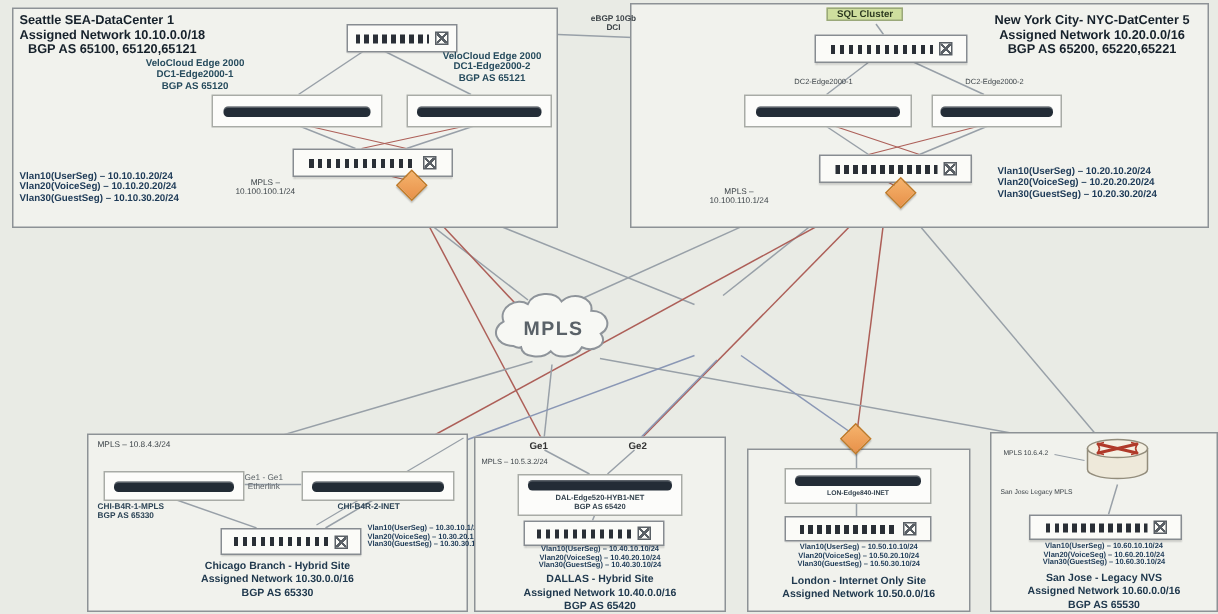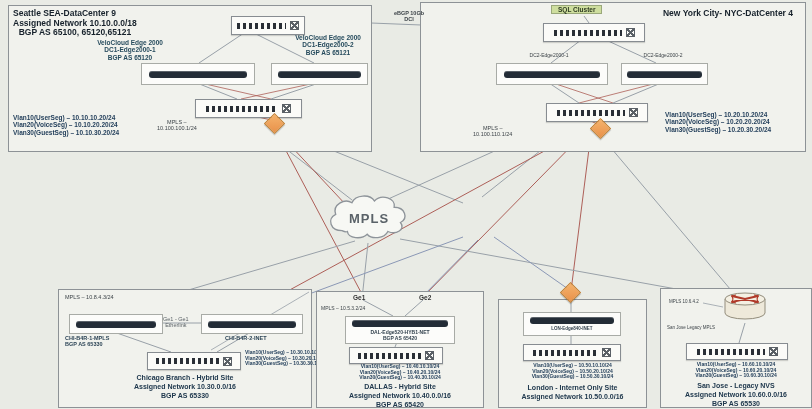--- a/index.html
+++ b/index.html
@@ -58,21 +58,21 @@
     <svg class="inwires" viewBox="0 0 362 145">
       <line x1="235" y1="27" x2="190" y2="57" stroke="#98a0a8" stroke-width="1"></line>
       <line x1="245" y1="27" x2="305" y2="57" stroke="#98a0a8" stroke-width="1"></line>
       <line x1="188" y1="77" x2="228" y2="93" stroke="#98a0a8" stroke-width="1"></line>
       <line x1="310" y1="77" x2="262" y2="93" stroke="#98a0a8" stroke-width="1"></line>
       <line x1="192" y1="77" x2="262" y2="93" stroke="#ad5f58" stroke-width="0.8"></line>
       <line x1="306" y1="77" x2="232" y2="93" stroke="#ad5f58" stroke-width="0.8"></line>
       <line x1="245" y1="110" x2="262" y2="114" stroke="#ad5f58" stroke-width="0.8"></line>
     </svg>
     <div class="lbl" style="left:4px;top:3px;">
-      <div class="t-title">Seattle SEA-DataCenter 9</div>
+      <div class="t-title">Seattle SEA-DataCenter 1</div>
       <div class="t-title">Assigned Network 10.10.0.0/18</div>
       <div class="t-title" style="text-align:center;">BGP AS 65100, 65120,65121</div>
     </div>
     <div class="switch" style="left:222px;top:10px;width:72px;height:17px;">
       <div class="ports"></div>
       <div class="xicon"></div>
     </div>
     <div class="lbl t-dev" style="left:66px;top:33px;width:110px;">
       <div>VeloCloud Edge 2000</div>
       <div>DC1-Edge2000-1</div>
@@ -120,21 +120,23 @@
       <line x1="132" y1="80" x2="192" y2="100" stroke="#ad5f58" stroke-width="0.8"></line>
       <line x1="236" y1="80" x2="158" y2="100" stroke="#ad5f58" stroke-width="0.8"></line>
       <line x1="168" y1="117" x2="176" y2="121" stroke="#ad5f58" stroke-width="0.8"></line>
     </svg>
     <div class="lbl hl" style="left:130px;top:2px;">SQL Cluster</div>
     <div class="switch" style="left:122px;top:20px;width:100px;height:17px;">
       <div class="ports"></div>
       <div class="xicon"></div>
     </div>
     <div class="lbl" style="left:232px;top:6px;width:150px;text-align:center;">
-      <div class="t-title">New York City- NYC-DatCenter 4</div>
+      <div class="t-title">New York City- NYC-DatCenter 5</div>
+      <div class="t-title">Assigned Network 10.20.0.0/16</div>
+      <div class="t-title">BGP AS 65200, 65220,65221</div>
     </div>
     <div class="lbl t-tiny" style="left:98px;top:50px;width:60px;text-align:center;font-size:5px;">DC2-Edge2000-1</div>
     <div class="lbl t-tiny" style="left:212px;top:50px;width:60px;text-align:center;font-size:5px;">DC2-Edge2000-2</div>
     <div class="devbox" style="left:75px;top:60px;width:110px;height:20px;">
       <div class="devbar"></div>
     </div>
     <div class="devbox" style="left:200px;top:60px;width:85px;height:20px;">
       <div class="devbar"></div>
     </div>
     <div class="switch" style="left:125px;top:100px;width:100px;height:17px;">

